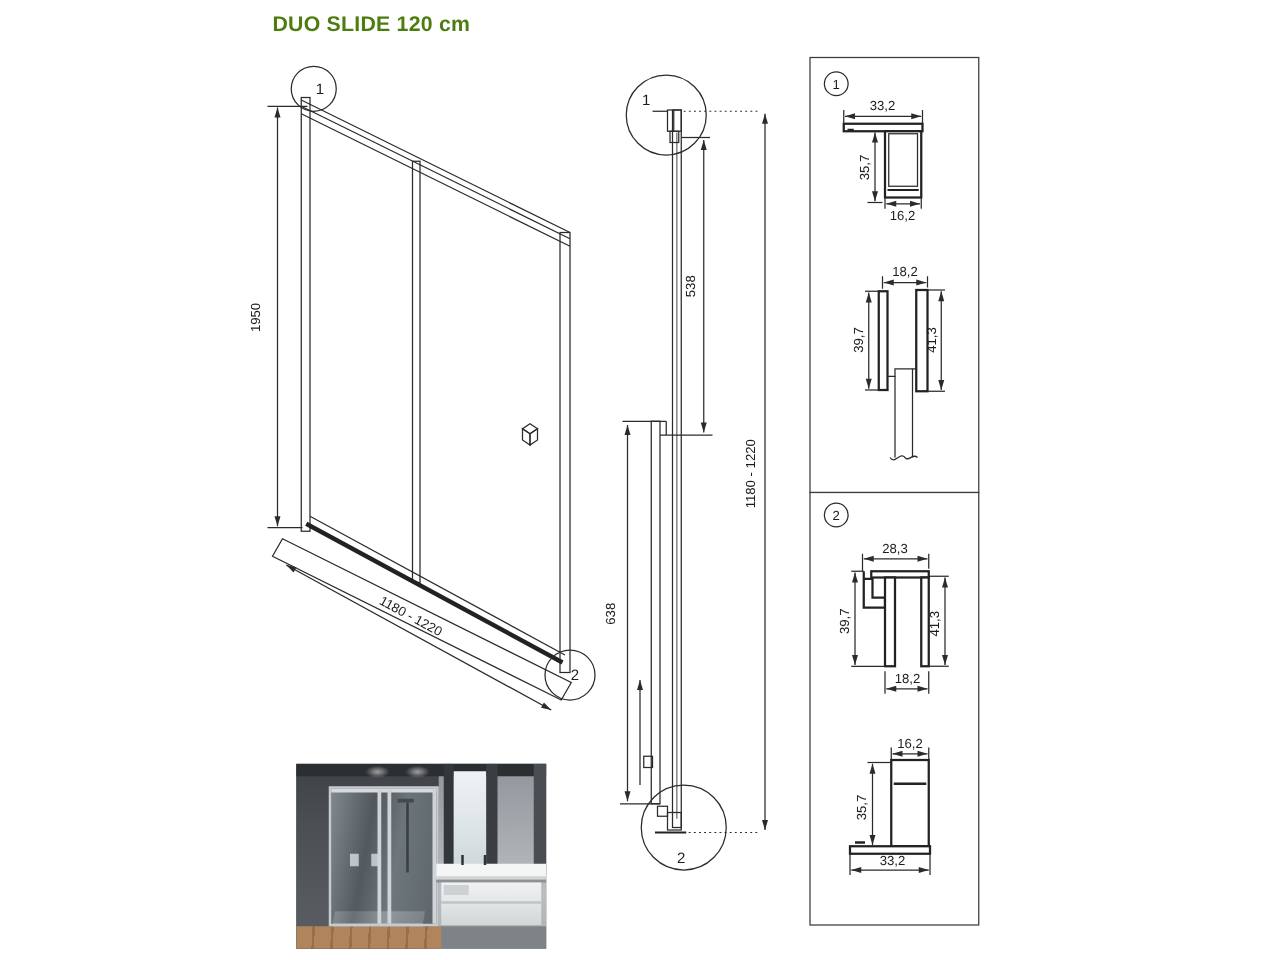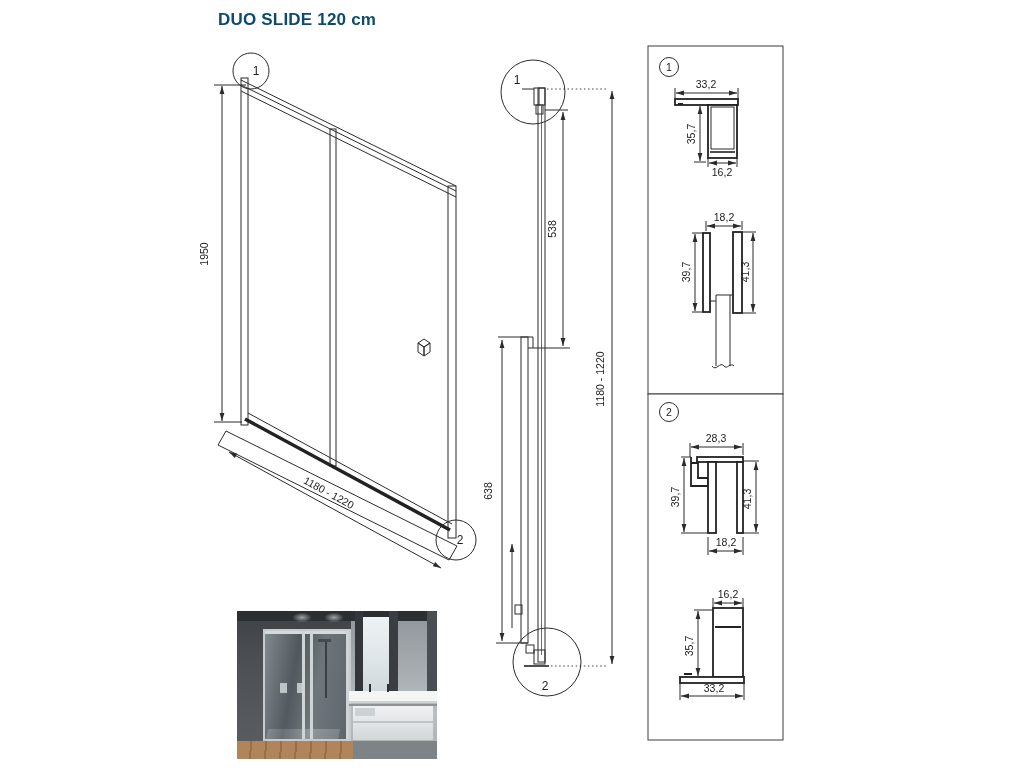--- a/index.html
+++ b/index.html
@@ -1,19 +1,19 @@
 <!DOCTYPE html>
 <html><head>
 <meta charset="utf-8">
 <style>
   html,body{margin:0;padding:0;background:#fff;}
   .canvas{position:relative;width:1024px;height:768px;background:#ffffff;overflow:hidden;
           font-family:"Liberation Sans",sans-serif;color:#1a1a1a;}
   .title{position:absolute;left:218px;top:10px;font-size:17px;font-weight:bold;
-         letter-spacing:.2px;color:#0c4a6e;}
+         letter-spacing:.2px;color:#4d7c0f;}
   svg.drawing{position:absolute;left:0;top:0;}
   svg .dimtxt{font-family:"Liberation Sans",sans-serif;font-size:10.5px;fill:#1c1c1c;}
   svg .callout{font-family:"Liberation Sans",sans-serif;font-size:12px;fill:#1c1c1c;}
   svg .thin{stroke:#2b2b2b;stroke-width:1;fill:none;}
   svg .wall{stroke:#222;stroke-width:1.8;fill:#fff;}
   svg .dim{stroke:#2b2b2b;stroke-width:1;fill:none;}
   svg .dot{stroke:#2b2b2b;stroke-width:.9;stroke-dasharray:1.5 2.6;fill:none;}
   svg .panelbox{fill:#fff;stroke:#3c3c3c;stroke-width:1;}
   
   .photo{position:absolute;left:237px;top:611px;width:200px;height:148px;background:#4c5054;overflow:hidden;}

